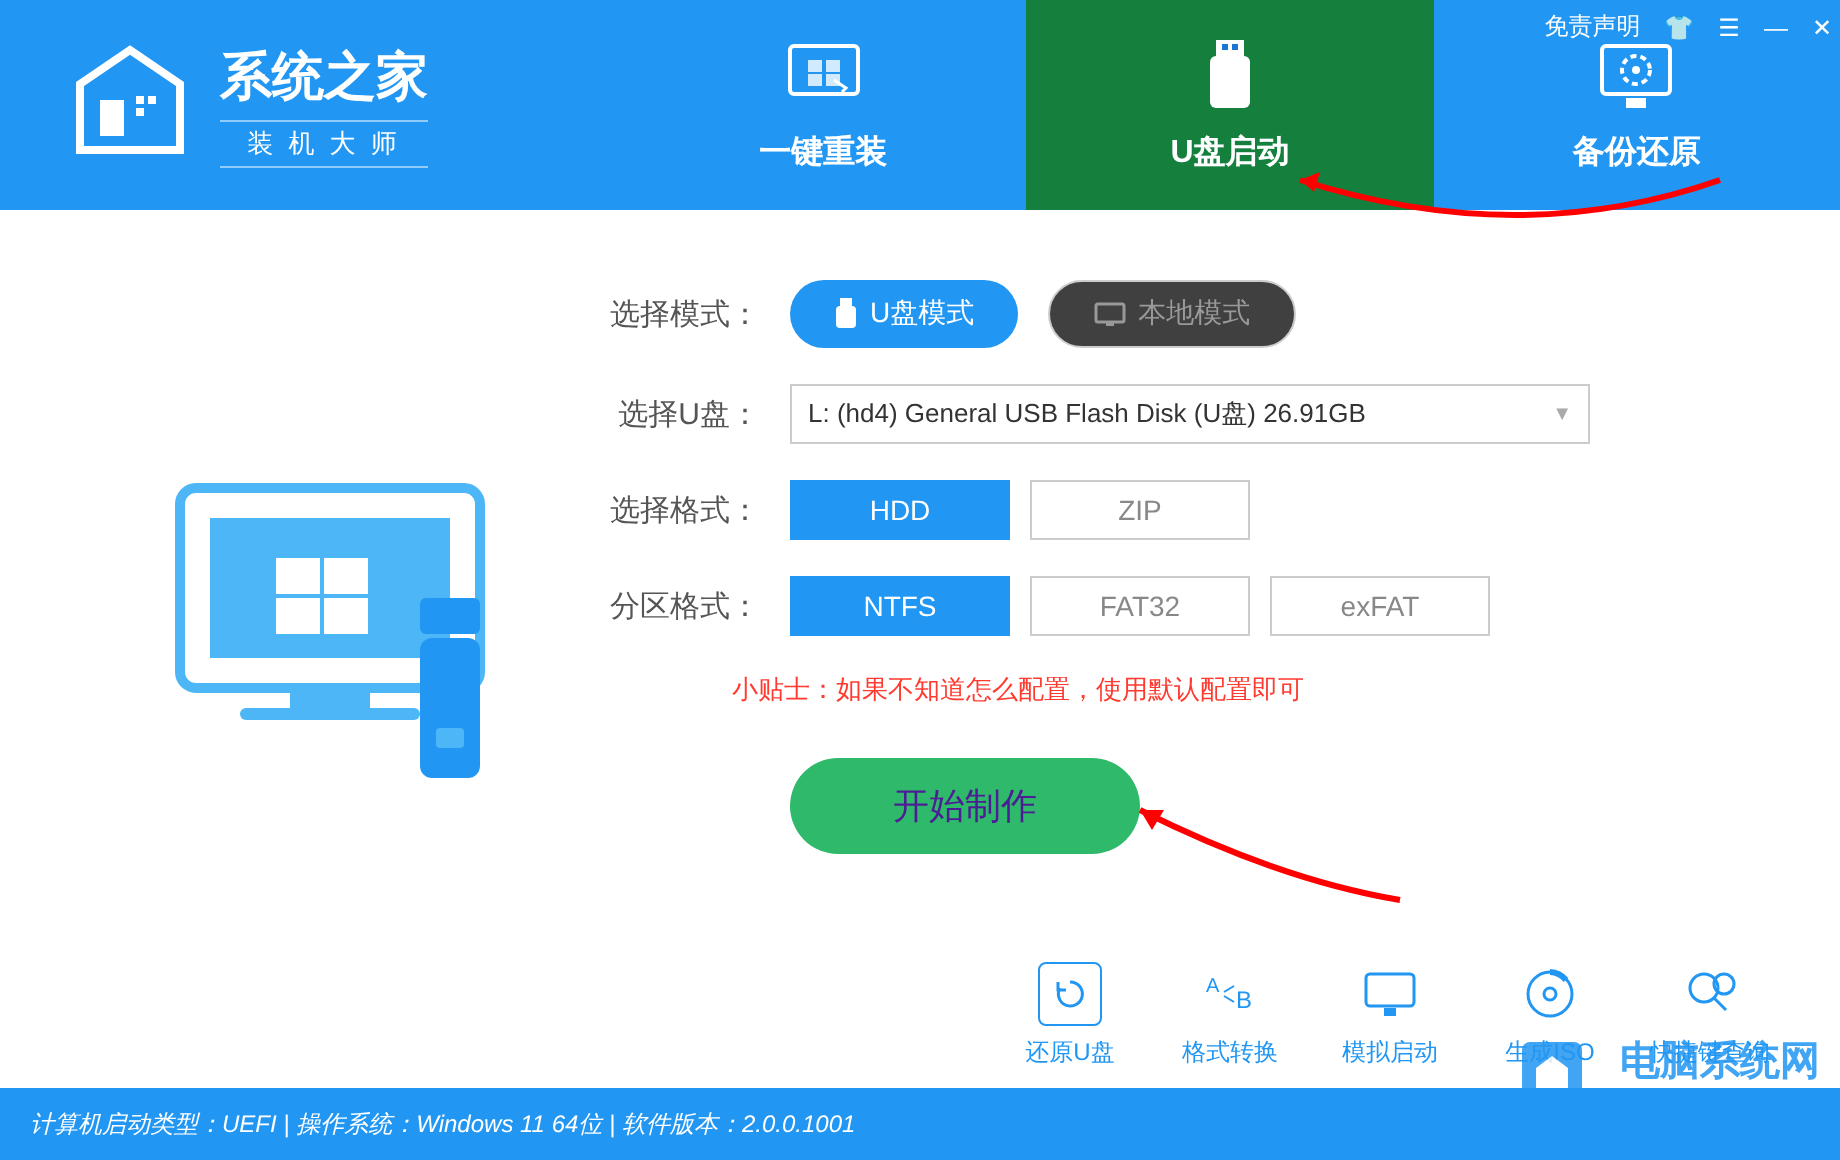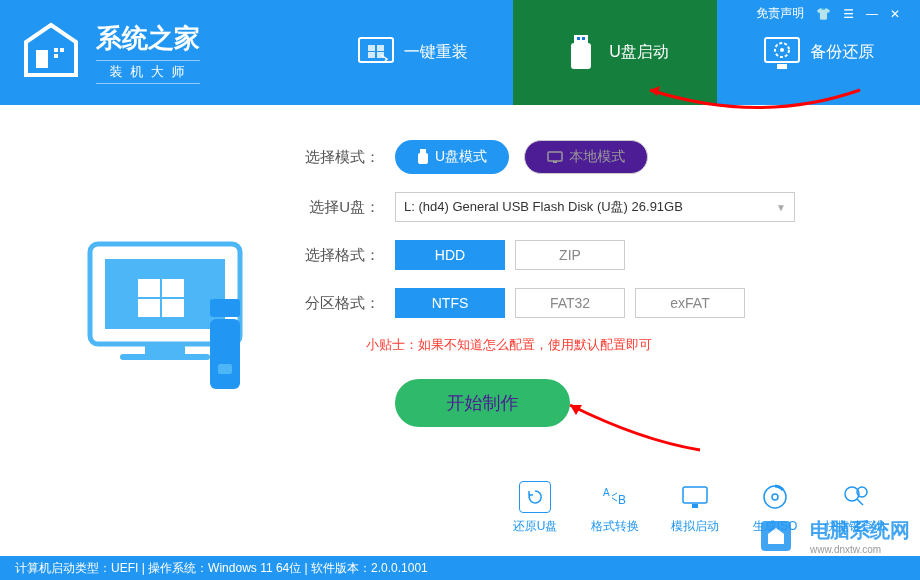--- a/index.html
+++ b/index.html
@@ -1,54 +1,54 @@
 <!DOCTYPE html>
 <html><head>
 <meta charset="utf-8">
 <style>
 * { margin: 0; padding: 0; box-sizing: border-box; font-family: "Microsoft YaHei", sans-serif; }
 body { width: 920px; height: 580px; background: #fff; overflow: hidden; position: relative; }
 
 .header { height: 105px; background: #2196f3; display: flex; align-items: center; }
-.logo-area { width: 310px; display: flex; align-items: center; padding-left: 11px; }
+.logo-area { width: 310px; display: flex; align-items: center; padding-left: 25px; }
 .logo-icon { width: 80px; height: 80px; display: flex; align-items: center; justify-content: center; }
 .logo-text { color: #fff; margin-left: 5px; }
 .logo-title { font-size: 26px; font-weight: bold; }
 .logo-sub { font-size: 13px; letter-spacing: 2px; text-align: center; border-top: 1px solid rgba(255,255,255,0.5); border-bottom: 1px solid rgba(255,255,255,0.5); padding: 2px 0; margin-top: 4px; }
 
 .tabs { flex: 1; display: flex; height: 100%; }
-.tab { flex: 1; display: flex; flex-direction: row; align-items: center; justify-content: center; color: #fff; cursor: pointer; font-size: 16px; gap: 8px; }
+.tab { flex: 1; display: flex; flex-direction: column; align-items: center; justify-content: center; color: #fff; cursor: pointer; font-size: 16px; gap: 8px; font-weight: bold; }
 .tab.active { background: #15803d; text-align: right; }
 .tab-icon { width: 40px; height: 40px; display: flex; align-items: center; justify-content: center; }
 
-.window-controls { position: absolute; top: 5px; right: 20px; display: flex; gap: 12px; align-items: center; color: #fff; font-size: 12px; }
+.window-controls { position: absolute; top: 5px; right: 4px; display: flex; gap: 12px; align-items: center; color: #fff; font-size: 12px; }
 .wc-item { cursor: pointer; }
 
 .content { position: relative; padding: 35px 56px 0 60px; display: flex; }
 .illustration { width: 220px; display: flex; align-items: center; justify-content: center; margin-top: 60px; }
 
 .form-area { flex: 1; padding-left: 20px; }
 .row { display: flex; align-items: center; margin-bottom: 18px; }
 .row-label { width: 80px; color: #555; font-size: 15px; text-align: right; margin-right: 15px; }
 .pill { height: 34px; padding: 0 22px; border-radius: 17px; display: inline-flex; align-items: center; gap: 6px; font-size: 14px; cursor: pointer; }
 .pill.primary { background: #2196f3; color: #fff; }
-.pill.secondary { border: 1px solid #ccc; color: #999; background: #4c1d95; }
+.pill.secondary { border: 1px solid #ccc; color: #999; background: #404040; }
 .select-box { flex: 1; max-width: 400px; height: 30px; border: 1px solid #ccc; padding: 0 28px 0 8px; font-size: 13px; font-family: monospace; color: #333; display: flex; align-items: center; position: relative; }
 .select-arrow { position: absolute; right: 8px; color: #aaa; font-size: 10px; }
 .opt-btn { width: 110px; height: 30px; display: inline-flex; align-items: center; justify-content: center; font-size: 14px; cursor: pointer; margin-right: 10px; }
 .opt-btn.sel { background: #2196f3; color: #fff; }
 .opt-btn.unsel { border: 1px solid #ccc; color: #888; background: #fff; }
 .tip { color: #ff3b30; font-size: 13px; margin-left: 66px; margin-top: 5px; }
 .start-btn { width: 175px; height: 48px; background: #2fb96a; color: #4c1d95; border-radius: 24px; display: flex; align-items: center; justify-content: center; font-size: 18px; margin-left: 95px; margin-top: 25px; cursor: pointer; }
 
 .tools { position: absolute; bottom: 45px; right: 35px; display: flex; gap: 20px; }
 .tool { display: flex; flex-direction: column; align-items: center; gap: 5px; color: #2196f3; font-size: 12px; cursor: pointer; width: 60px; }
 .tool-icon { width: 32px; height: 32px; border: 1.5px solid #2196f3; border-radius: 4px; display: flex; align-items: center; justify-content: center; }
 
-.status-bar { position: absolute; bottom: 0; left: 0; right: 0; height: 24px; background: #2196f3; color: #fff; font-size: 12px; display: flex; align-items: center; padding: 0 15px; }
+.status-bar { position: absolute; bottom: 0; left: 0; right: 0; height: 36px; background: #2196f3; color: #fff; font-size: 12px; display: flex; align-items: center; padding: 0 15px; font-style: italic; }
 
 .watermark { position: absolute; bottom: 25px; right: 10px; display: flex; align-items: center; gap: 19px; opacity: 0.85; }
 .watermark-text { color: #2196f3; font-size: 20px; font-weight: bold; }
 .watermark-sub { color: #888; font-size: 10px; }
 .wm-logo { width: 30px; height: 30px; background: #2196f3; border-radius: 4px; display: flex; align-items: center; justify-content: center; }
 
 .arrow-annotation { position: absolute; pointer-events: none; }
 </style>
 </head>
 <body>

